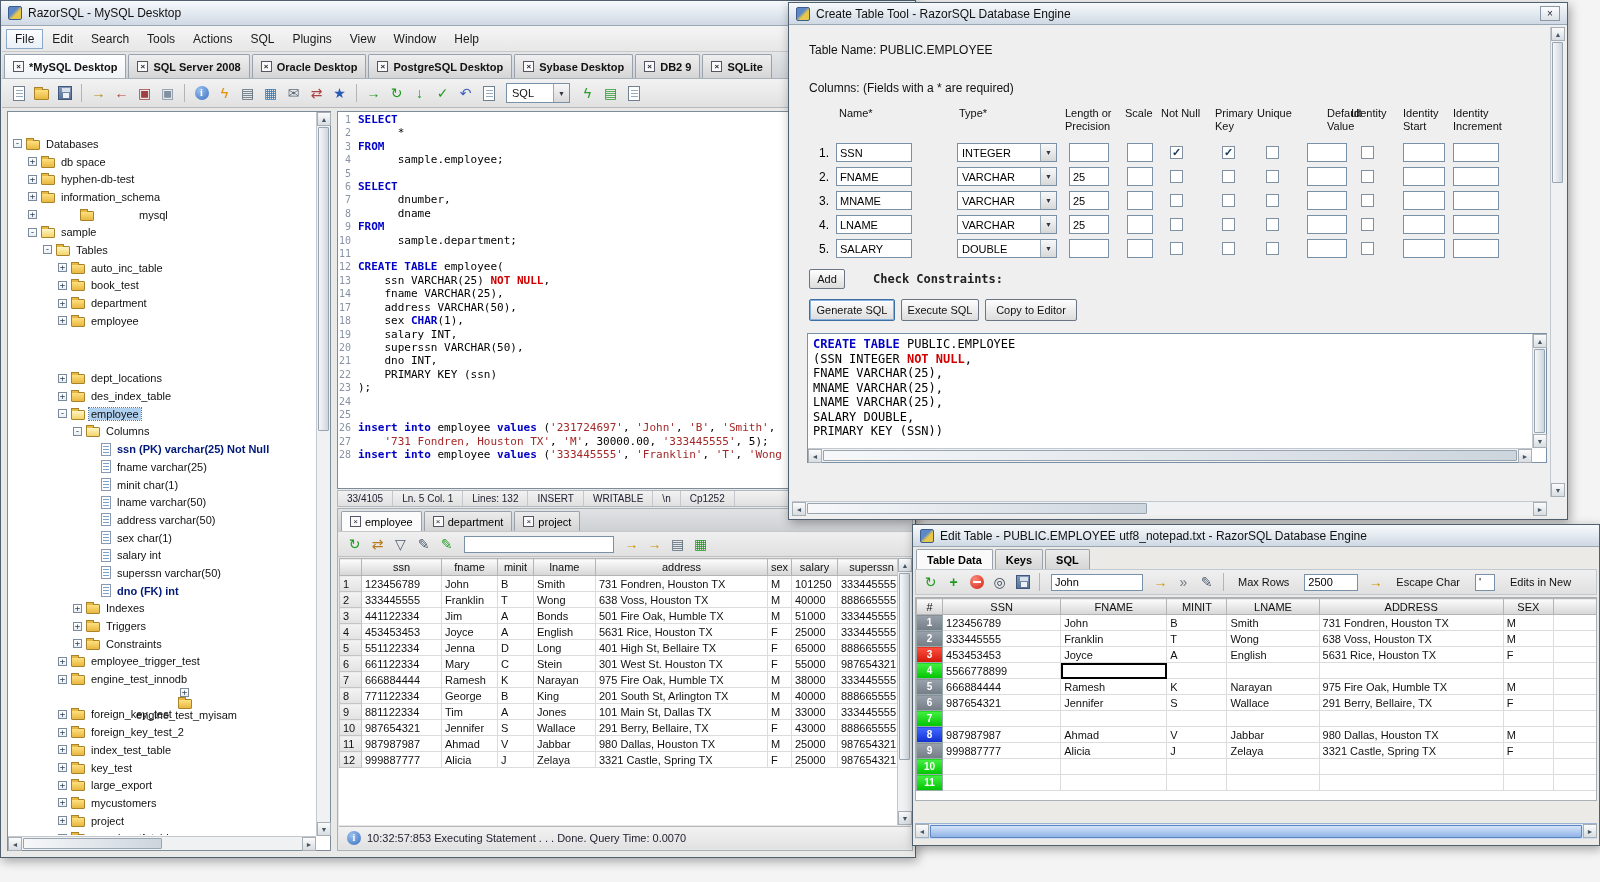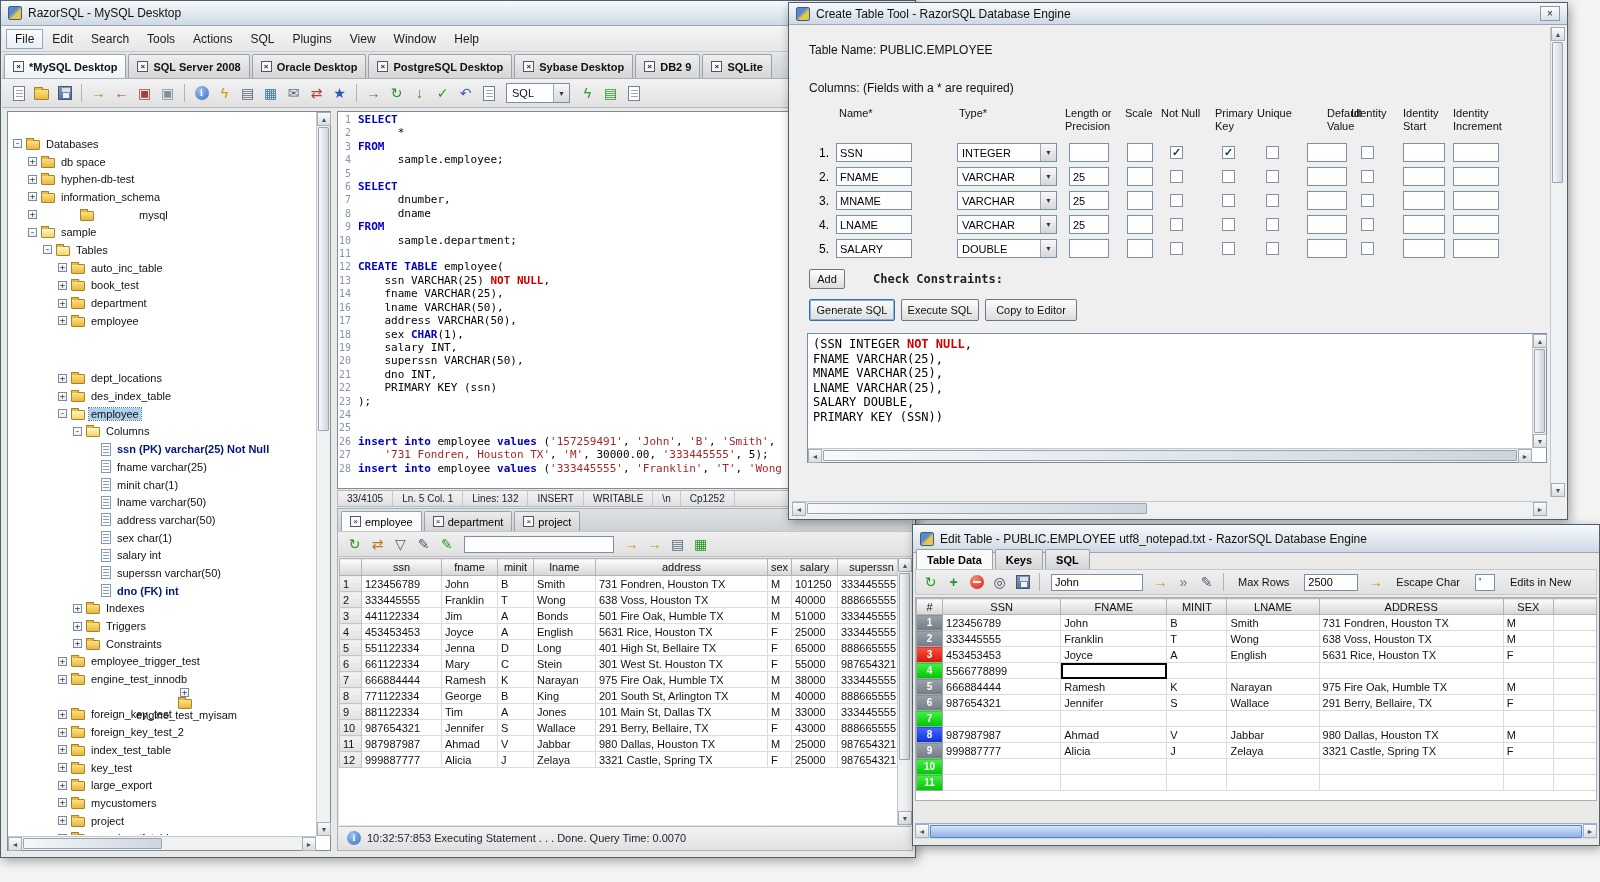--- a/index.html
+++ b/index.html
@@ -117,21 +117,21 @@
 #ct-exec{left:112px;top:296px;width:78px;height:22px}
 #ct-copy{left:196px;top:296px;width:92px;height:22px}
 #ct-sql{position:absolute;left:18px;top:330px;width:740px;height:130px;background:#fff;border:1px solid #7890a8}
 #ct-sql-content{position:absolute;left:5px;top:3px;right:16px;bottom:16px;font-family:"DejaVu Sans Mono","Liberation Mono",monospace;font-size:12px;line-height:14.5px;overflow:hidden;white-space:pre}
 #ct-sql-v{right:0;top:0;bottom:14px}
 #ct-sql-h{left:0;bottom:0;right:14px}
 #ct-win-v{right:3px;top:24px;bottom:22px}
 #ct-win-h{left:3px;right:20px;bottom:4px}
 
 #edit-window{left:912px;top:524px;width:688px;height:322px;z-index:3;background:#eceae6}
-#edit-window .titlebar{height:28px}
+#edit-window .titlebar{height:22px}
 #et-tabs{position:absolute;left:3px;top:24px;height:20px;display:flex;gap:2px}
 .et-tab{padding:0 10px;display:flex;align-items:center;font-size:11px;font-weight:700;background:linear-gradient(#ececec,#d6d6d6);border:1px solid #98a2ac;border-bottom:none;border-radius:2px 2px 0 0}
 .et-tab.active{background:#fafafa}
 #et-toolbar{position:absolute;left:2px;right:2px;top:44px;height:26px;background:linear-gradient(#f0f0f0,#e0e0e0);border:1px solid #c0c8d0;display:flex;align-items:center;gap:2px;padding:0 4px;font-size:11px;color:#111}
 .et-label{margin:0 8px;white-space:nowrap}
 #et-tablewrap{position:absolute;left:2px;right:2px;top:72px;bottom:44px;background:#fff;border:1px solid #a8b0b8;overflow:hidden}
 #et-table{width:684px}
 #et-table th{height:16px}
 td.rnum{text-align:center;color:#fff;font-weight:700;font-size:10px;border-color:#9aa}
 .rn-default{background:linear-gradient(#9aa2ac,#747c86)}
@@ -466,31 +466,30 @@
       <div class="ed-line"><span class="ed-num">5</span><span>&nbsp;</span></div>
       <div class="ed-line"><span class="ed-num">6</span><span><span class="k">SELECT</span></span></div>
       <div class="ed-line"><span class="ed-num">7</span><span><span>      dnumber,</span></span></div>
       <div class="ed-line"><span class="ed-num">8</span><span><span>      dname</span></span></div>
       <div class="ed-line"><span class="ed-num">9</span><span><span class="k">FROM</span></span></div>
       <div class="ed-line"><span class="ed-num">10</span><span><span>      sample.department;</span></span></div>
       <div class="ed-line"><span class="ed-num">11</span><span>&nbsp;</span></div>
       <div class="ed-line"><span class="ed-num">12</span><span><span class="k">CREATE TABLE</span><span> employee(</span></span></div>
       <div class="ed-line"><span class="ed-num">13</span><span><span>    ssn VARCHAR(25) </span><span class="r">NOT NULL</span><span>,</span></span></div>
       <div class="ed-line"><span class="ed-num">14</span><span><span>    fname VARCHAR(25),</span></span></div>
-      <div class="ed-line"><span class="ed-num">16</span><span><span>    lname VARCHAR(50),</span></span></div>
       <div class="ed-line"><span class="ed-num">17</span><span><span>    address VARCHAR(50),</span></span></div>
       <div class="ed-line"><span class="ed-num">18</span><span><span>    sex </span><span class="k">CHAR</span><span>(1),</span></span></div>
       <div class="ed-line"><span class="ed-num">19</span><span><span>    salary INT,</span></span></div>
       <div class="ed-line"><span class="ed-num">20</span><span><span>    superssn VARCHAR(50),</span></span></div>
       <div class="ed-line"><span class="ed-num">21</span><span><span>    dno INT,</span></span></div>
       <div class="ed-line"><span class="ed-num">22</span><span><span>    PRIMARY KEY (ssn)</span></span></div>
       <div class="ed-line"><span class="ed-num">23</span><span><span>);</span></span></div>
       <div class="ed-line"><span class="ed-num">24</span><span>&nbsp;</span></div>
       <div class="ed-line"><span class="ed-num">25</span><span>&nbsp;</span></div>
-      <div class="ed-line"><span class="ed-num">26</span><span><span class="k">insert into</span><span> employee </span><span class="k">values</span><span> (</span><span class="s">'157259491'</span><span>, </span><span class="s">'John'</span><span>, </span><span class="s">'B'</span><span>, </span><span class="s">'Smith'</span><span>,</span></span></div>
+      <div class="ed-line"><span class="ed-num">26</span><span><span class="k">insert into</span><span> employee </span><span class="k">values</span><span> (</span><span class="s">'231724697'</span><span>, </span><span class="s">'John'</span><span>, </span><span class="s">'B'</span><span>, </span><span class="s">'Smith'</span><span>,</span></span></div>
       <div class="ed-line"><span class="ed-num">27</span><span><span>    </span><span class="s">'731 Fondren, Houston TX'</span><span>, </span><span class="s">'M'</span><span>, 30000.00, </span><span class="s">'333445555'</span><span>, 5);</span></span></div>
       <div class="ed-line"><span class="ed-num">28</span><span><span class="k">insert into</span><span> employee </span><span class="k">values</span><span> (</span><span class="s">'333445555'</span><span>, </span><span class="s">'Franklin'</span><span>, </span><span class="s">'T'</span><span>, </span><span class="s">'Wong</span></span></div>
     </div>
   <div id="editor-status">
       <span class="es-seg">33/4105</span>
       <span class="es-seg">Ln. 5 Col. 1</span>
       <span class="es-seg">Lines: 132</span>
       <span class="es-seg">INSERT</span>
       <span class="es-seg">WRITABLE</span>
       <span class="es-seg">\n</span>
@@ -813,21 +812,21 @@
         <input class="ct-input ct-ids" style="">
         <input class="ct-input ct-idi" style="">
       </div>
     </div>
   <div class="button" id="ct-add">Add</div>
   <div id="ct-check-label">Check Constraints:</div>
   <div class="button" id="ct-gen">Generate SQL</div>
   <div class="button" id="ct-exec">Execute SQL</div>
   <div class="button" id="ct-copy">Copy to Editor</div>
   <div id="ct-sql">
-    <div id="ct-sql-content"><div><span>(SSN INTEGER </span><span class="r">NOT NULL</span><span>,</span></div><div><span>FNAME VARCHAR(25),</span></div><div><span>MNAME VARCHAR(25),</span></div><div><span>LNAME VARCHAR(25),</span></div><div><span>SALARY DOUBLE,</span></div><div><span>PRIMARY KEY (SSN))</span></div></div>
+    <div id="ct-sql-content"><div><span class="k">CREATE TABLE</span><span> PUBLIC.EMPLOYEE</span></div><div><span>(SSN INTEGER </span><span class="r">NOT NULL</span><span>,</span></div><div><span>FNAME VARCHAR(25),</span></div><div><span>MNAME VARCHAR(25),</span></div><div><span>LNAME VARCHAR(25),</span></div><div><span>SALARY DOUBLE,</span></div><div><span>PRIMARY KEY (SSN))</span></div></div>
     <div class="sbv" id="ct-sql-v">
       <div class="sb-arr up"></div>
       <div class="sb-thumb" style="top:15px;bottom:15px"></div>
       <div class="sb-arr dn"></div>
     </div>
     <div class="sbh" id="ct-sql-h">
       <div class="sb-arr lf"></div>
       <div class="sb-thumb" style="left:15px;right:15px"></div>
       <div class="sb-arr rt"></div>
     </div>

